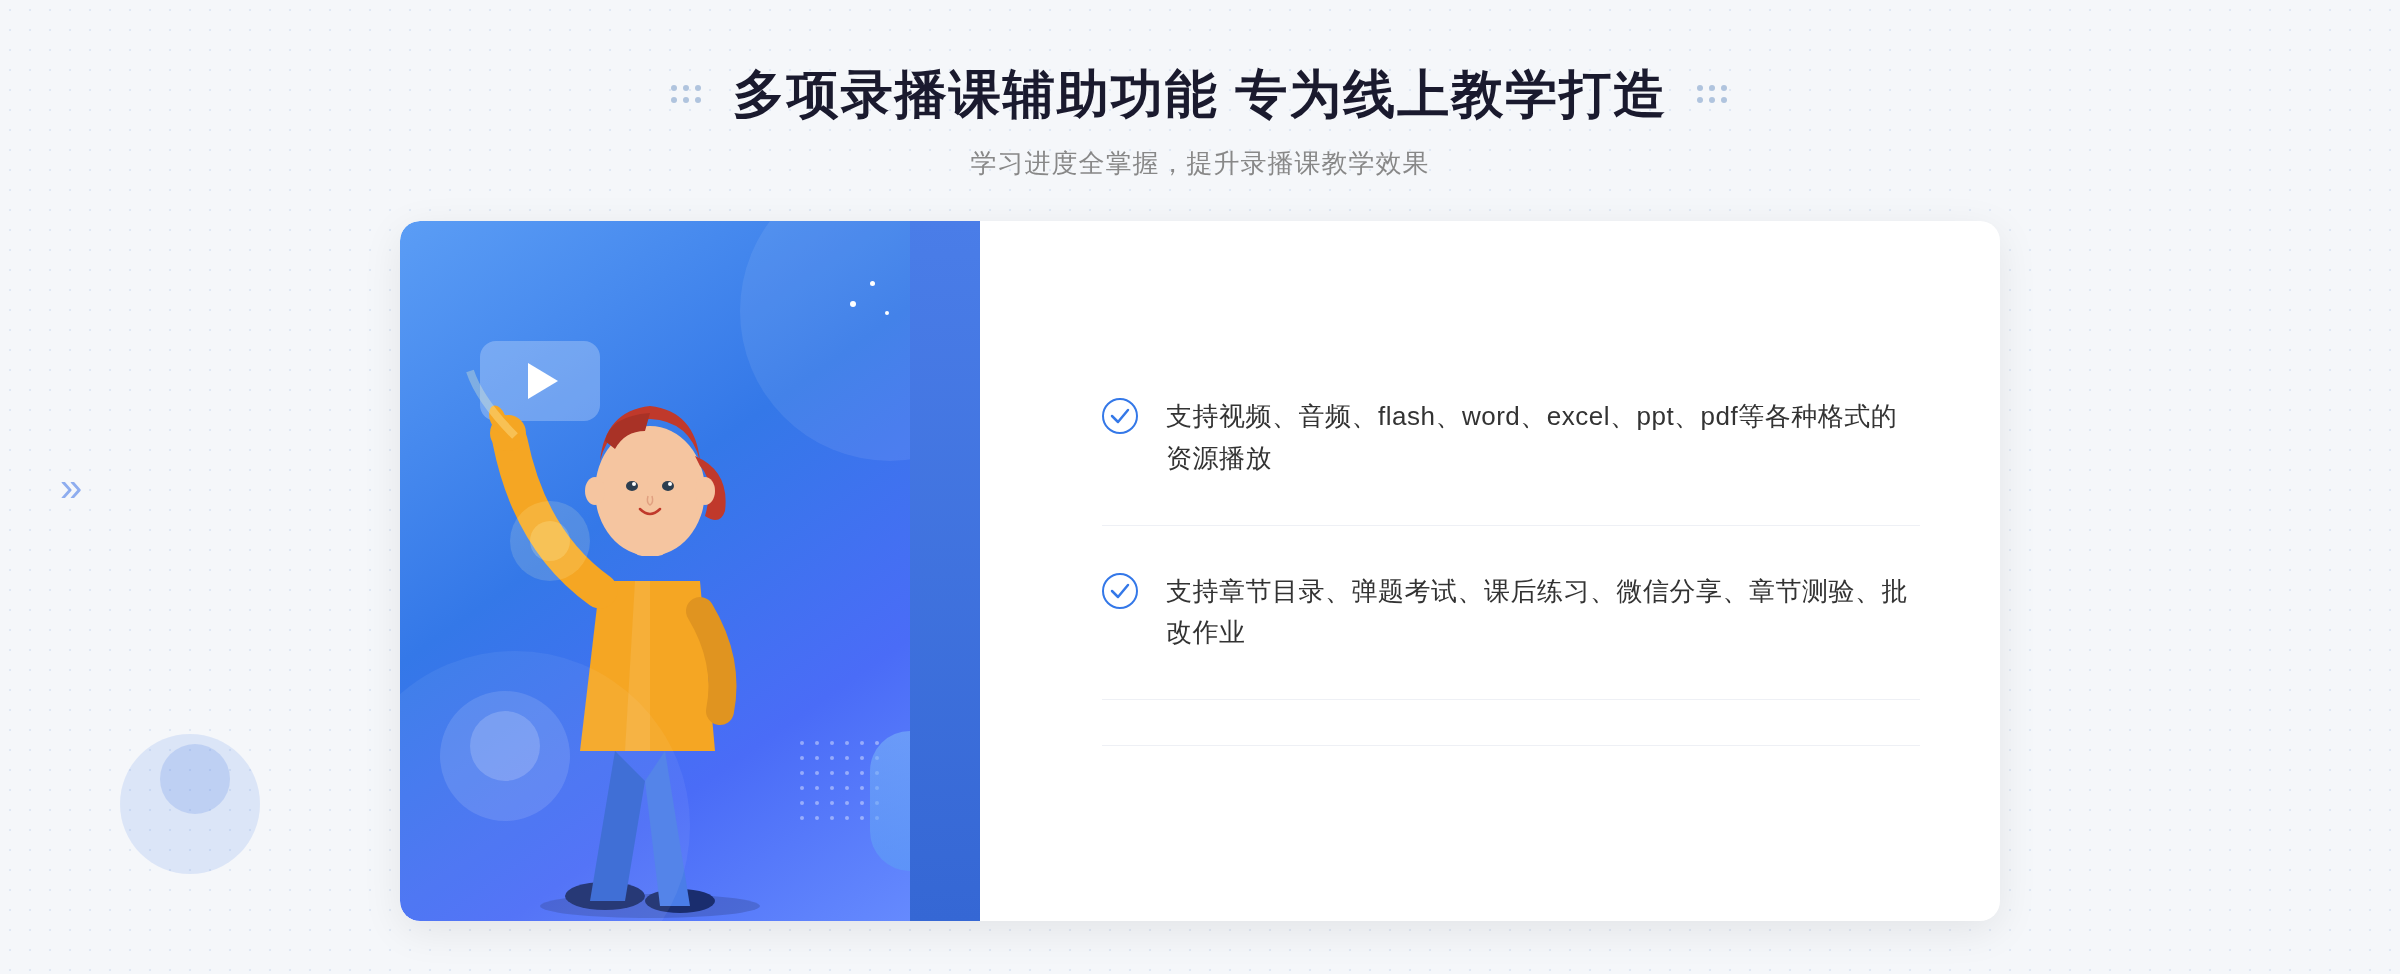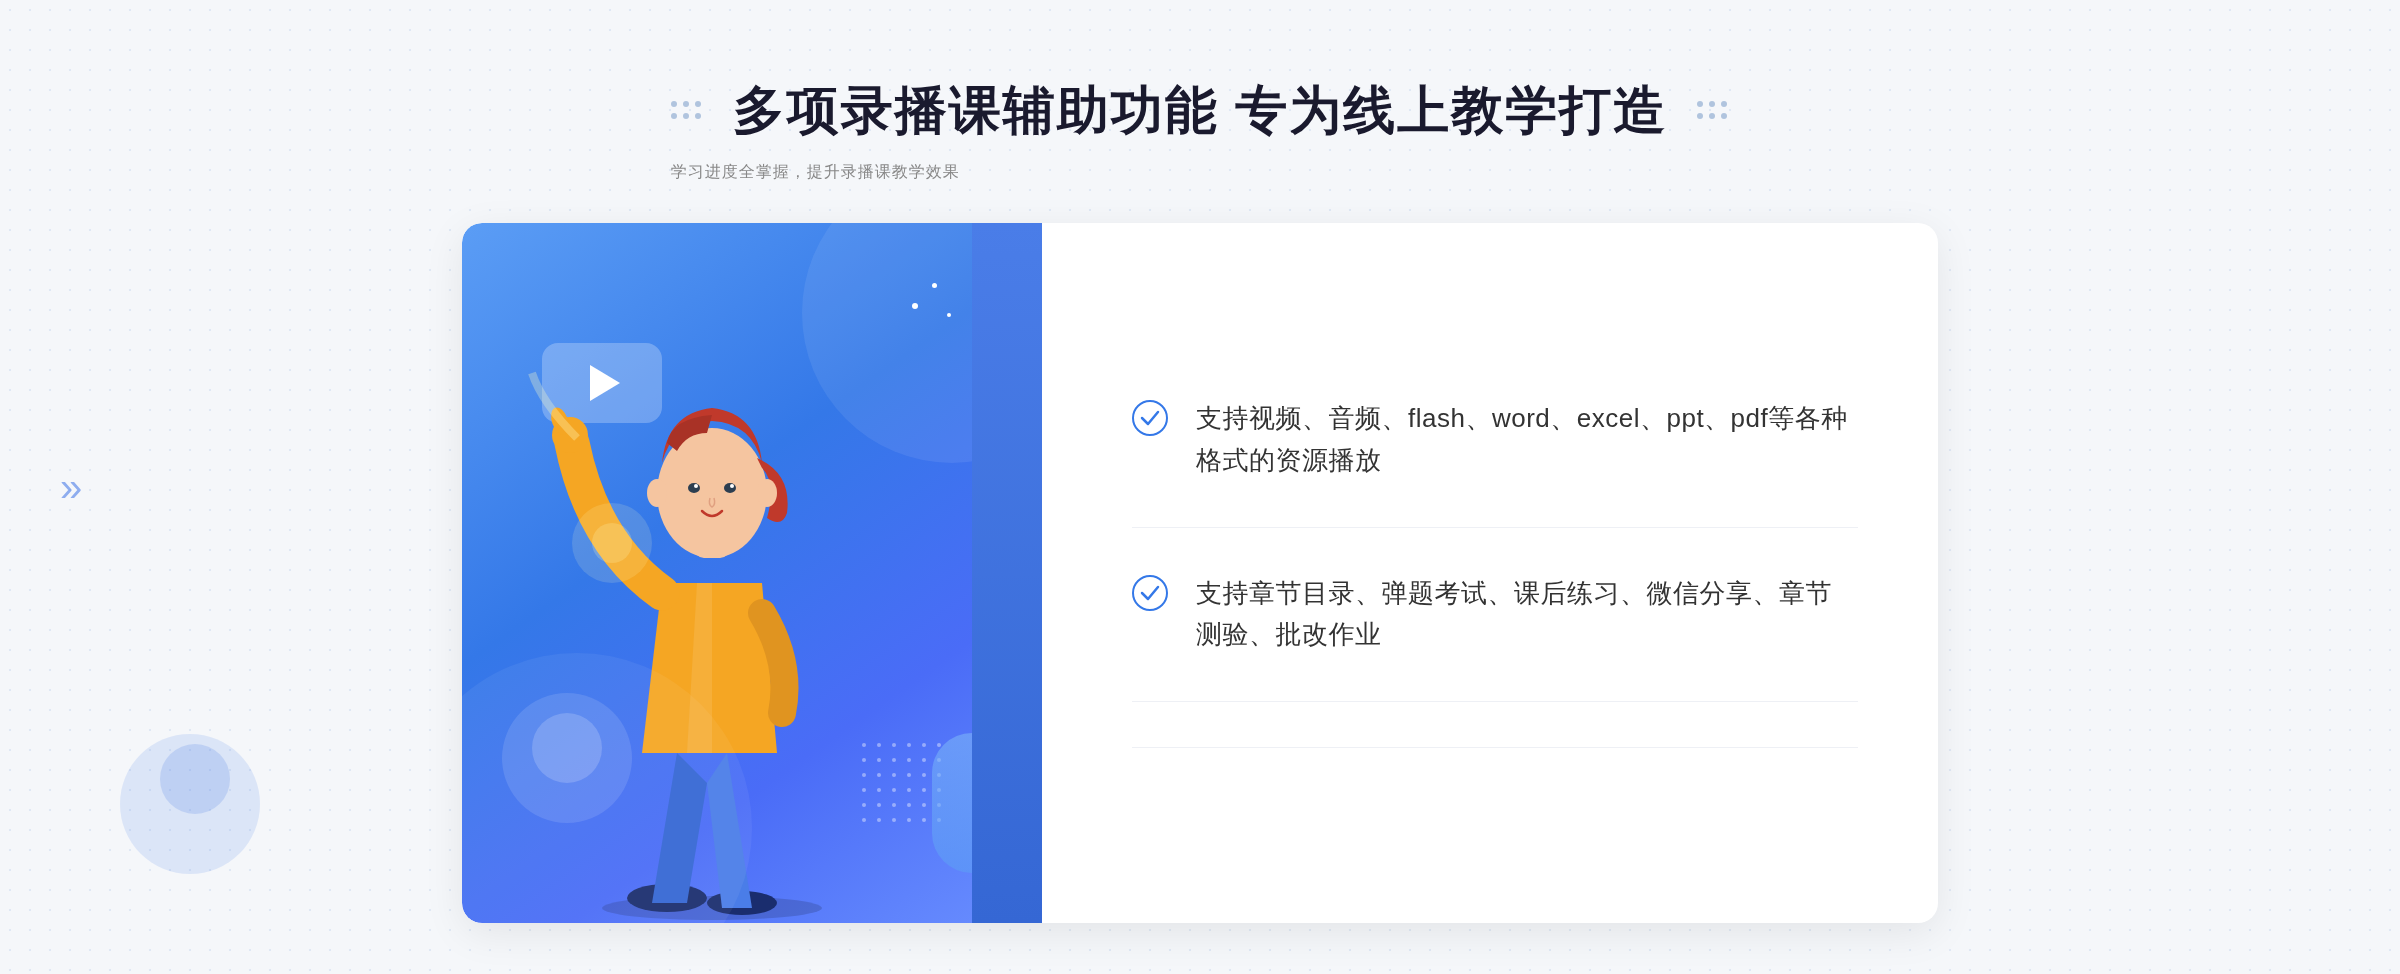--- a/index.html
+++ b/index.html
@@ -36,22 +36,22 @@
       z-index: 1;
       width: 100%;
       height: 100%;
       display: flex;
       flex-direction: column;
       align-items: center;
     }
 
     
     .header-section {
-      text-align: left;
-      padding-top: 76px;
+      text-align: center;
+      padding-top: 60px;
       margin-bottom: 40px;
       position: relative;
     }
 
     .header-decorators {
       display: flex;
       align-items: center;
       justify-content: center;
       gap: 30px;
     }
@@ -72,37 +72,38 @@
     }
 
     .main-title {
       font-size: 52px;
       font-weight: 700;
       color: #1a1a2e;
       letter-spacing: 2px;
     }
 
     .subtitle {
-      font-size: 16px;
+      font-size: 26px;
       color: #888;
       margin-top: 16px;
       letter-spacing: 1px;
     }
 
     
     .content-area {
       display: flex;
       align-items: stretch;
       justify-content: center;
-      width: 1476px;
+      width: 1600px;
       background: white;
       border-radius: 20px;
       box-shadow: 0 10px 40px rgba(0,0,0,0.08);
       overflow: hidden;
       min-height: 700px;
+      gap: 32px;
     }
 
     
     .left-panel {
       width: 580px;
       background: linear-gradient(145deg, #5b9df5 0%, #3478e8 40%, #4a6cf7 70%, #6a8fff 100%);
       position: relative;
       flex-shrink: 0;
       display: flex;
       align-items: center;

